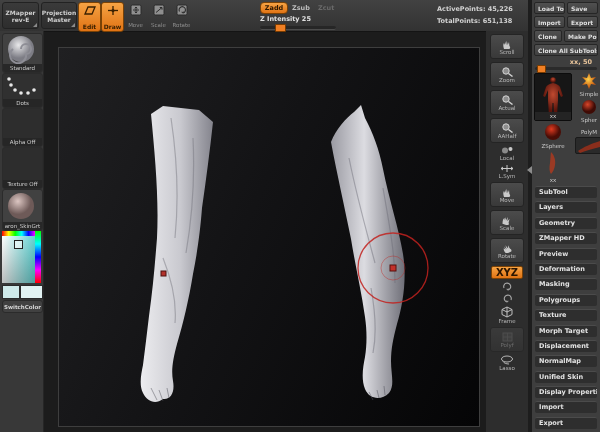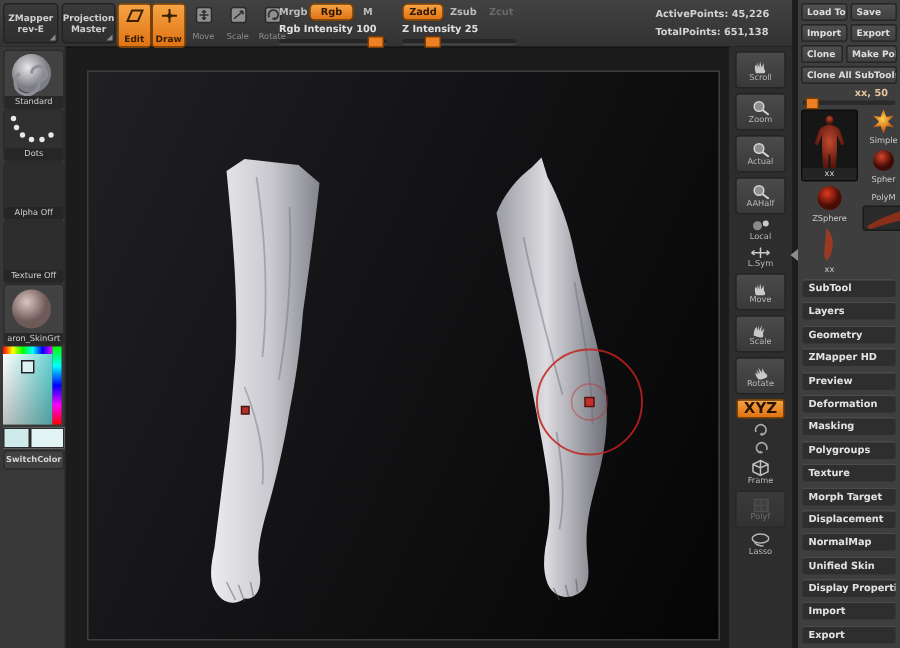--- a/index.html
+++ b/index.html
@@ -177,33 +177,22 @@
     </div>
     <div class="gbtn" style="left:171px;">
       <svg width="14" height="12">
         <rect x="2" y="1" width="10" height="10" rx="1.5" fill="#8f8f8f" stroke="#2a2a2a"></rect>
         <path d="M4.5,7.5 A3.2,3.2 0 1 1 8,9" stroke="#2c2c2c" stroke-width="1.1" fill="none"></path>
         <path d="M8,9 L6.6,8.2 M8,9 L8.2,7.5" stroke="#2c2c2c" stroke-width="1" fill="none"></path>
       </svg>
       <span class="lab">Rotate</span>
     </div>
 
-    <div class="tbgroup" style="left:186px;width:74px;">
-      <span class="ghost" style="left:0;top:2px;">Mrgb</span>
-      <div class="pill orange" style="left:20px;top:0;width:28px;">
-        <span>Rgb</span>
-      </div>
-      <span class="ghost" style="left:56px;top:2px;">M</span>
-      <span class="sliderlab" style="left:0;top:13px;">Rgb Intensity 100</span>
-      <div class="track" style="left:0;top:24px;width:72px;">
-        <div class="handle" style="left: calc(88% - 4px);"></div>
-      </div>
-    </div>
-
-    <div class="tbgroup" style="left:268px;width:80px;">
+
+    <div class="tbgroup" style="left:260px;width:80px;">
       <div class="pill orange" style="left:0;top:0;width:26px;">
         <span>Zadd</span>
       </div>
       <span class="ghost" style="left:32px;top:2px;">Zsub</span>
       <span class="ghost dim" style="left:58px;top:2px;">Zcut</span>
       <span class="sliderlab" style="left:0;top:13px;">Z Intensity 25</span>
       <div class="track" style="left:0;top:24px;width:76px;">
         <div class="handle" style="left: calc(25% - 4px);"></div>
       </div>
     </div>

